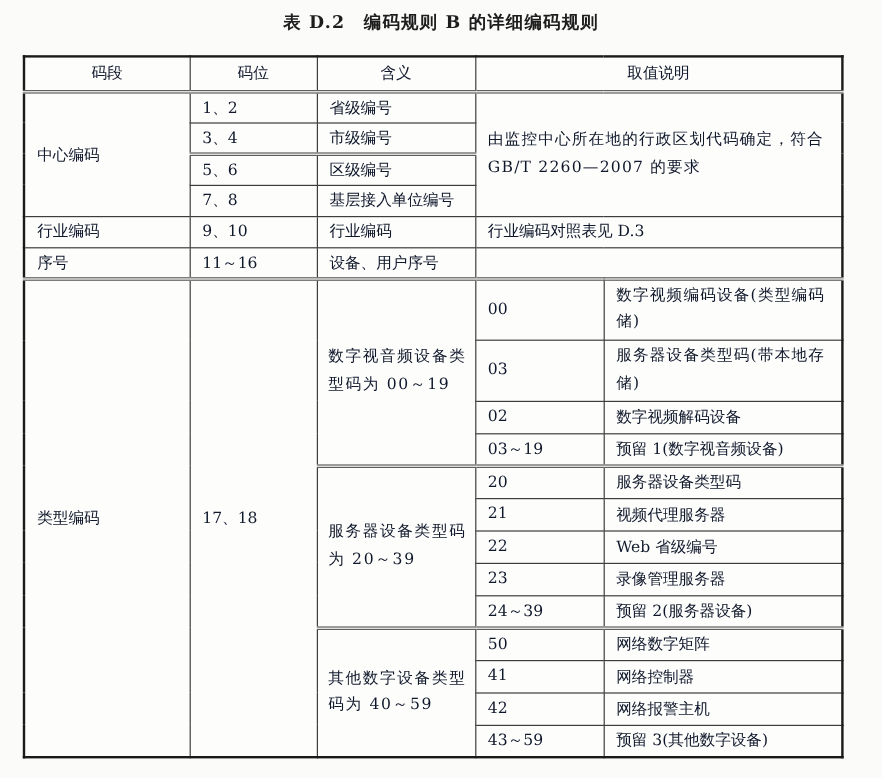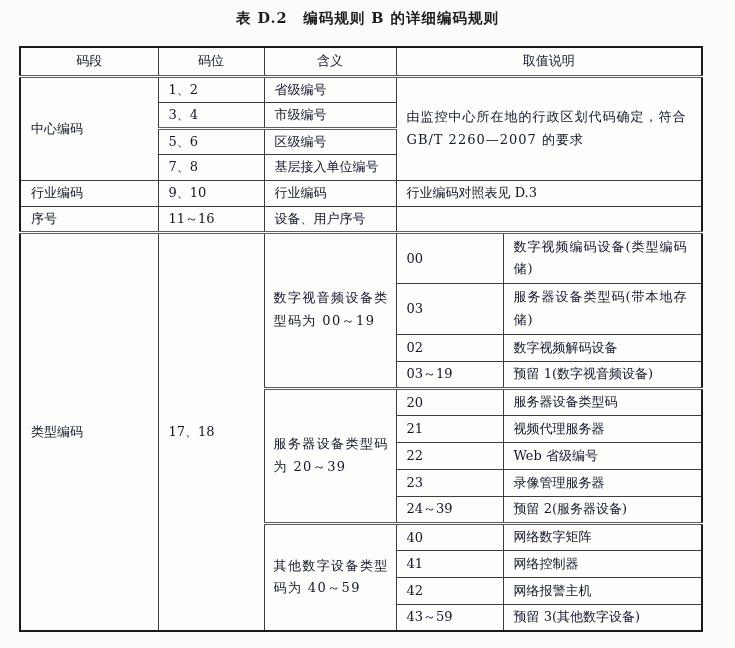--- a/index.html
+++ b/index.html
@@ -168,21 +168,21 @@
       <td>录像管理服务器</td>
     </tr>
     <tr>
       <td>24～39</td>
       <td>预留 2(服务器设备)</td>
     </tr>
 
     <tr>
       <td rowspan="4" class="ml group-cell dbl-top">其他数字设备类型
 码为 40～59</td>
-      <td class="dbl-top">40</td>
+      <td class="dbl-top">50</td>
       <td class="dbl-top">网络数字矩阵</td>
     </tr>
     <tr>
       <td>41</td>
       <td>网络控制器</td>
     </tr>
     <tr>
       <td>42</td>
       <td>网络报警主机</td>
     </tr>

